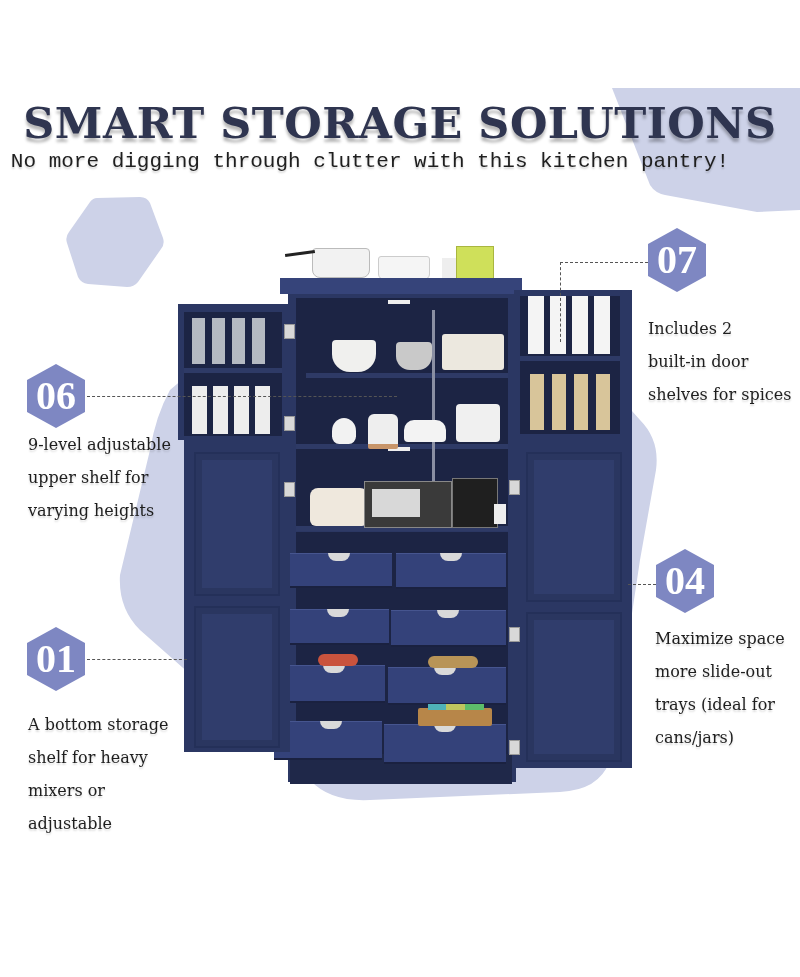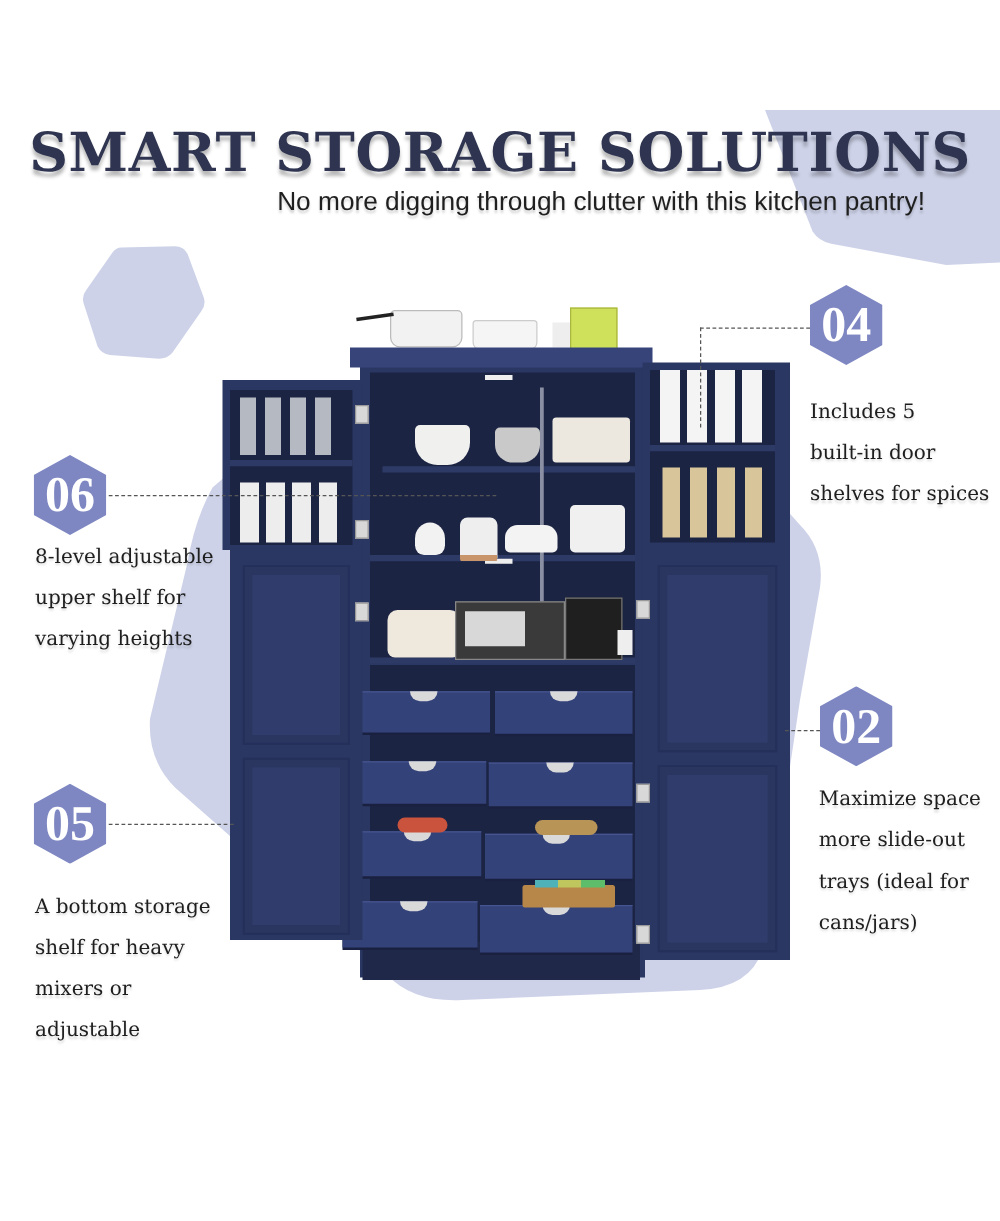--- a/index.html
+++ b/index.html
@@ -6,22 +6,22 @@
   body { width:800px; height:977px; background:#ffffff; position:relative; overflow:hidden;
          font-family:"DejaVu Serif", "Liberation Serif", serif; }
 
   
   .bg-svg { position:absolute; left:0; top:0; width:800px; height:977px; }
 
   
   .title { position:absolute; left:0; top:98px; width:800px; text-align:center;
            font-family:"DejaVu Serif", serif; font-weight:bold; font-size:43px; letter-spacing:0.5px;
            color:#2f3550; text-shadow:0 4px 3px rgba(0,0,0,0.28); }
-  .subtitle { position:absolute; left:0; top:150px; width:740px; text-align:right;
-              font-family:Liberation Sans, sans-serif; font-size:21px; color:#1f1f1f;
+  .subtitle { position:absolute; left:0; top:150px; width:740px; text-align:center;
+              font-family:Liberation Mono, monospace; font-size:21px; color:#1f1f1f;
               text-shadow:0 2px 2px rgba(0,0,0,0.18); }
 
   
   .badge { position:absolute; width:58px; height:64px; }
   .badge svg { position:absolute; left:0; top:0; }
   .badge span { position:absolute; left:0; top:0; width:58px; height:64px; line-height:64px; text-align:center;
                 color:#ffffff; font-family:"Liberation Serif", serif; font-weight:bold; font-size:40px; }
 
   .dash { position:absolute; border-top:1.5px dashed #555; height:0; }
   .vdash { position:absolute; border-left:1.5px dashed #555; width:0; }
@@ -147,52 +147,52 @@
   <div class="hinge" style="left:509px;top:627px;"></div>
   <div class="hinge" style="left:509px;top:740px;"></div>
 </div>
 
 <div class="vdash" style="left:560px;top:262px;height:80px;"></div>
 <div class="dash" style="left:560px;top:262px;width:88px;"></div>
 <div class="badge" style="left:648px;top:228px;">
   <svg width="58" height="64" viewBox="0 0 58 64">
       <polygon points="29,0 58,16 58,48 29,64 0,48 0,16" fill="#7e87c2"></polygon>
     </svg>
-  <span>04</span>
+  <span>07</span>
 </div>
-<div class="feat" style="left:648px;top:312px;width:152px;">Includes 5
+<div class="feat" style="left:648px;top:312px;width:152px;">Includes 2
 built-in door
 shelves for spices</div>
 
 <div class="badge" style="left:27px;top:364px;">
   <svg width="58" height="64" viewBox="0 0 58 64">
       <polygon points="29,0 58,16 58,48 29,64 0,48 0,16" fill="#7e87c2"></polygon>
     </svg>
   <span>06</span>
 </div>
 <div class="dash" style="left:87px;top:396px;width:310px;"></div>
-<div class="feat" style="left:28px;top:428px;width:170px;">8-level adjustable
+<div class="feat" style="left:28px;top:428px;width:170px;">9-level adjustable
 upper shelf for
 varying heights</div>
 
 <div class="badge" style="left:27px;top:627px;">
   <svg width="58" height="64" viewBox="0 0 58 64">
       <polygon points="29,0 58,16 58,48 29,64 0,48 0,16" fill="#7e87c2"></polygon>
     </svg>
-  <span>05</span>
+  <span>01</span>
 </div>
 <div class="dash" style="left:87px;top:659px;width:100px;"></div>
 <div class="feat" style="left:28px;top:708px;width:170px;">A bottom storage
 shelf for heavy
 mixers or
 adjustable</div>
 
 <div class="dash" style="left:628px;top:584px;width:28px;"></div>
 <div class="badge" style="left:656px;top:549px;">
   <svg width="58" height="64" viewBox="0 0 58 64">
       <polygon points="29,0 58,16 58,48 29,64 0,48 0,16" fill="#7e87c2"></polygon>
     </svg>
-  <span>02</span>
+  <span>04</span>
 </div>
 <div class="feat" style="left:655px;top:622px;width:145px;">Maximize space
 more slide-out
 trays (ideal for
 cans/jars)</div>
 
 </body></html>

